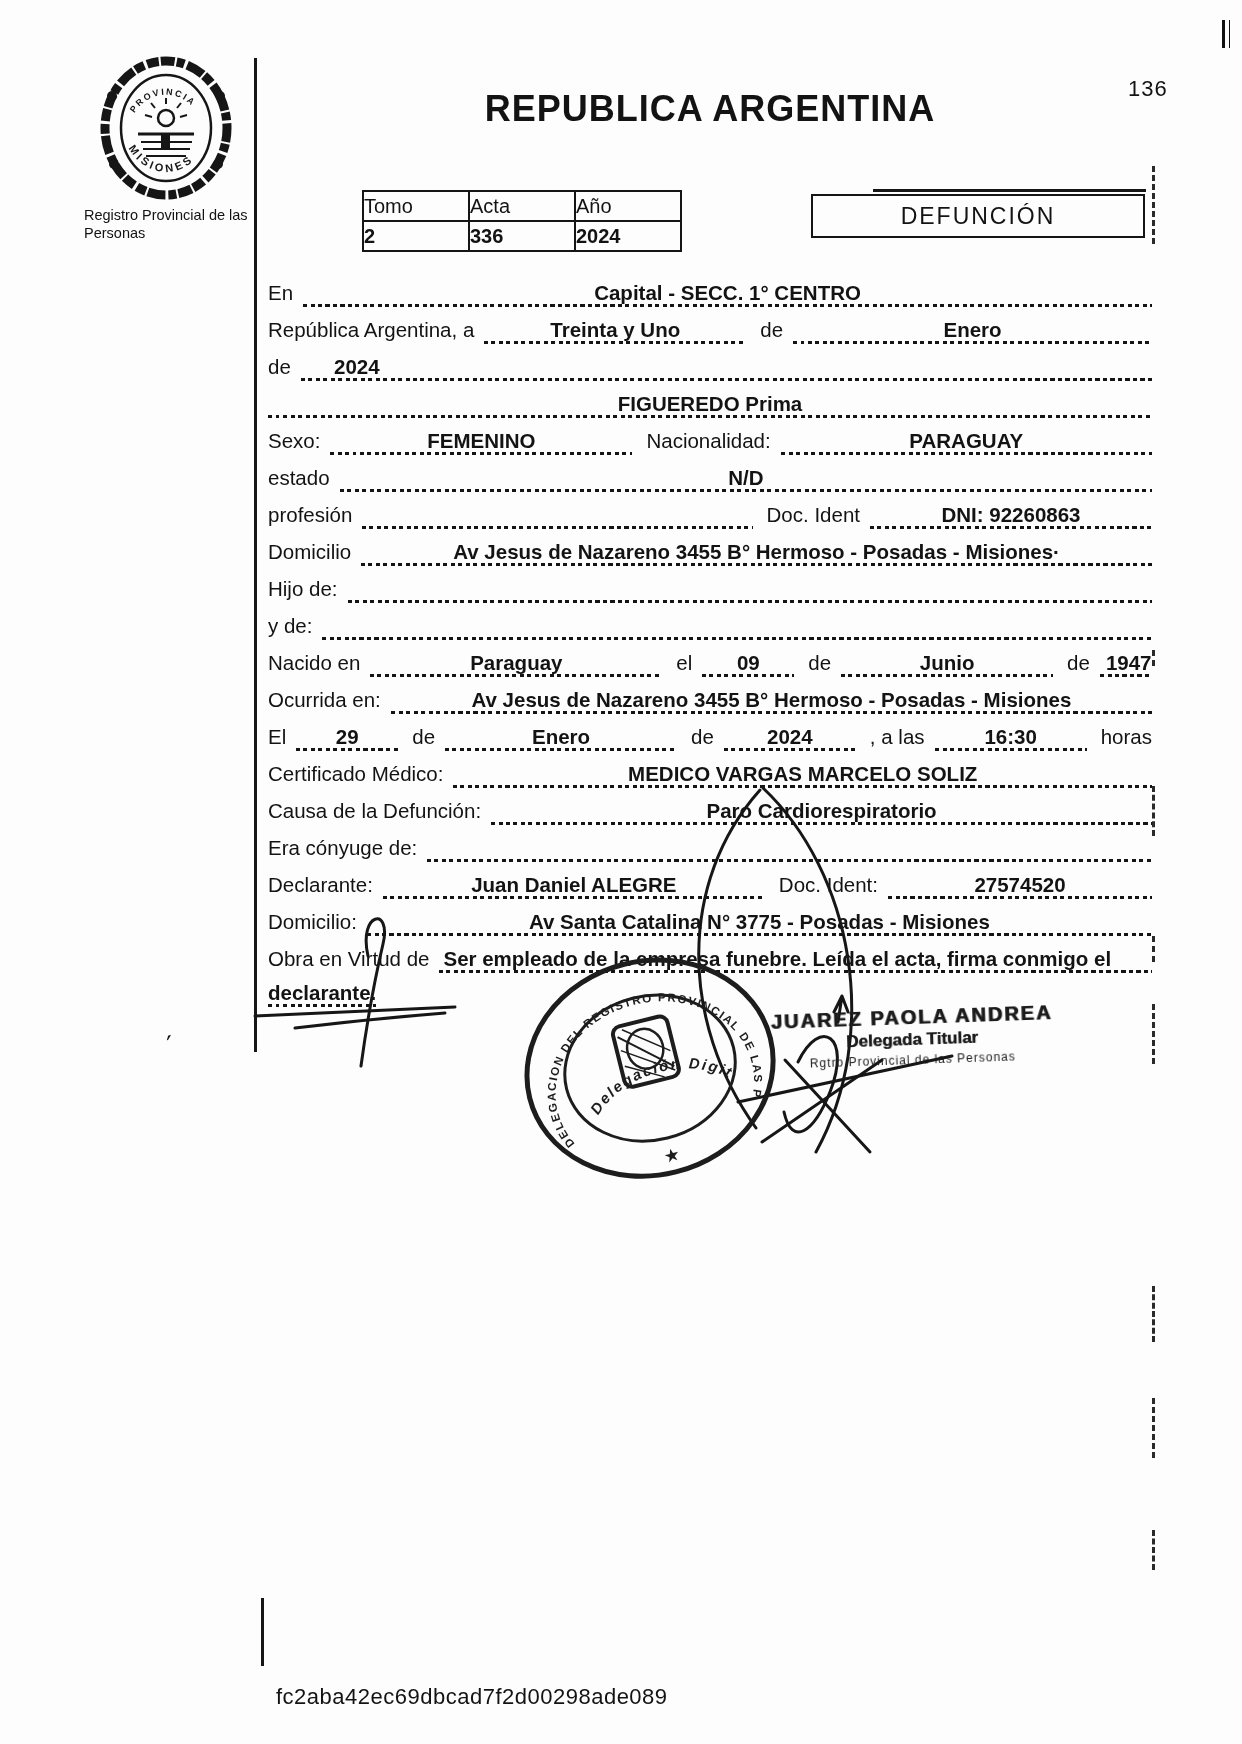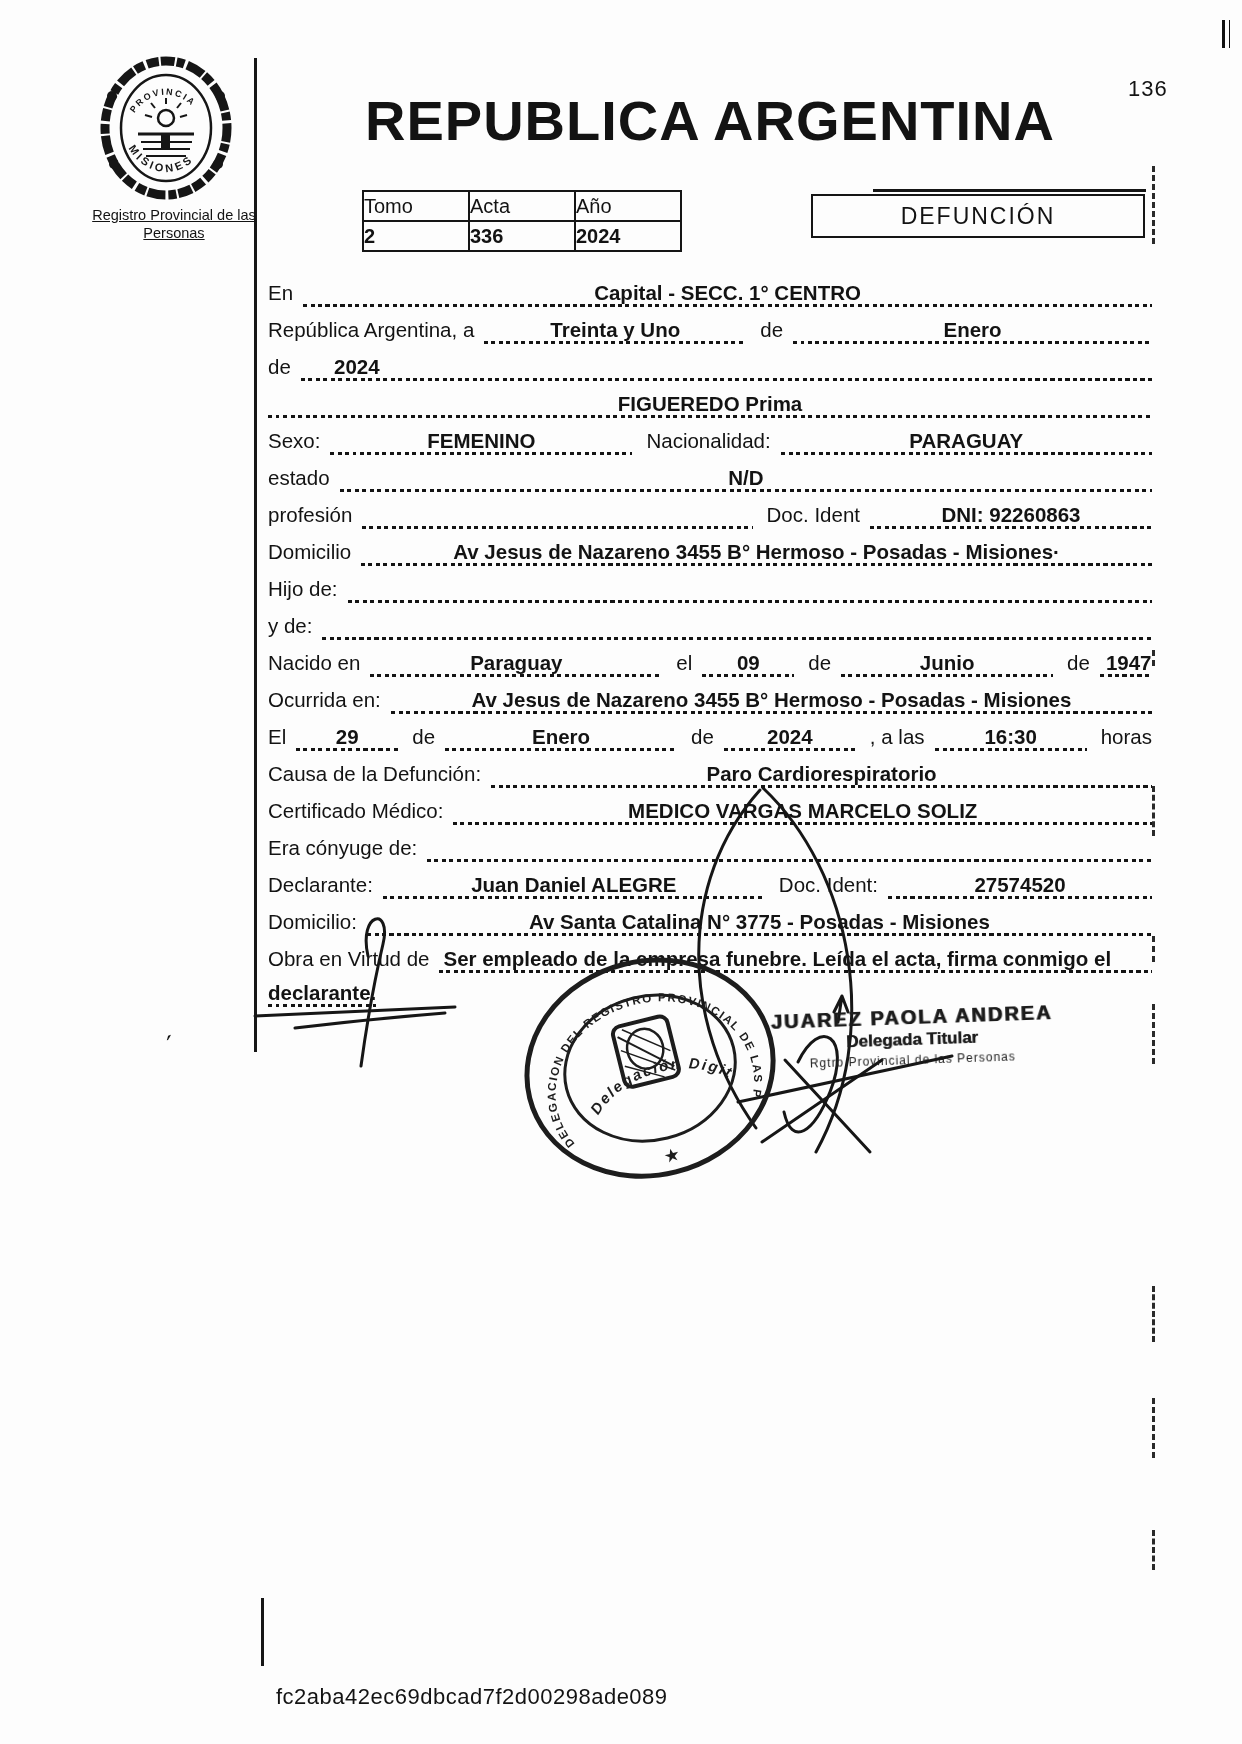--- a/index.html
+++ b/index.html
@@ -4,22 +4,22 @@
 <style>
   html,body{margin:0;padding:0;background:#e8e8e8;}
   .page{
     position:relative;width:1242px;height:1744px;background:#fdfdfd;
     font-family:"Liberation Sans",sans-serif;color:#131313;overflow:hidden;
     margin:0 auto;
   }
   
   .page-number{position:absolute;left:1128px;top:76px;font-size:22px;letter-spacing:1px;}
   .corner-mark{position:absolute;left:1222px;top:20px;width:4px;height:28px;border-left:3px solid #111;border-right:1px solid #111;}
-  .title{position:absolute;left:320px;top:88px;width:780px;text-align:center;font-size:56px;font-weight:bold;letter-spacing:1px;}
-  .org-label{position:absolute;left:84px;top:206px;width:180px;text-align:center;font-size:14.5px;line-height:1.25;text-decoration:underline;}
+  .title{position:absolute;left:320px;top:88px;width:780px;text-align:center;font-size:36px;font-weight:bold;letter-spacing:1px;}
+  .org-label{position:absolute;left:84px;top:206px;width:180px;text-align:left;font-size:14.5px;line-height:1.25;}
   .seal-wrap{position:absolute;left:98px;top:56px;}
   
   .rec-table{position:absolute;left:362px;top:190px;border-collapse:collapse;}
   .rec-table td{border:2.5px solid #151515;width:104px;height:28px;font-size:20px;padding:0;}
   .rec-table tr.vals td{font-weight:bold;}
   
   .type-box{position:absolute;left:792px;top:194px;width:330px;height:40px;border:2.5px solid #151515;
     display:flex;align-items:center;justify-content:center;font-size:23px;letter-spacing:2px;margin-left:19px;}
   .type-box::before{content:"";position:absolute;top:-7px;left:60px;right:-3px;height:3px;background:#151515;}
   
@@ -207,27 +207,27 @@
       <span class="lbl after">de</span>
       <span class="fill" style="flex:0 0 220px">Enero</span>
       <span class="lbl after">de</span>
       <span class="fill" style="flex:0 0 120px">2024</span>
       <span class="lbl after">, a las</span>
       <span class="fill grow">16:30</span>
       <span class="lbl after" style="padding-right:0">horas</span>
     </div>
 
     <div class="row">
+      <span class="lbl">Certificado Médico:</span>
+      <span class="fill grow">MEDICO VARGAS MARCELO SOLIZ</span>
+    </div>
+
+    <div class="row">
       <span class="lbl">Causa de la Defunción:</span>
       <span class="fill grow">Paro Cardiorespiratorio</span>
-    </div>
-
-    <div class="row">
-      <span class="lbl">Certificado Médico:</span>
-      <span class="fill grow">MEDICO VARGAS MARCELO SOLIZ</span>
     </div>
 
     <div class="row">
       <span class="lbl">Era cónyuge de:</span>
       <span class="fill grow"></span>
     </div>
 
     <div class="row">
       <span class="lbl">Declarante:</span>
       <span class="fill" style="flex:0 0 370px">Juan Daniel ALEGRE</span>

